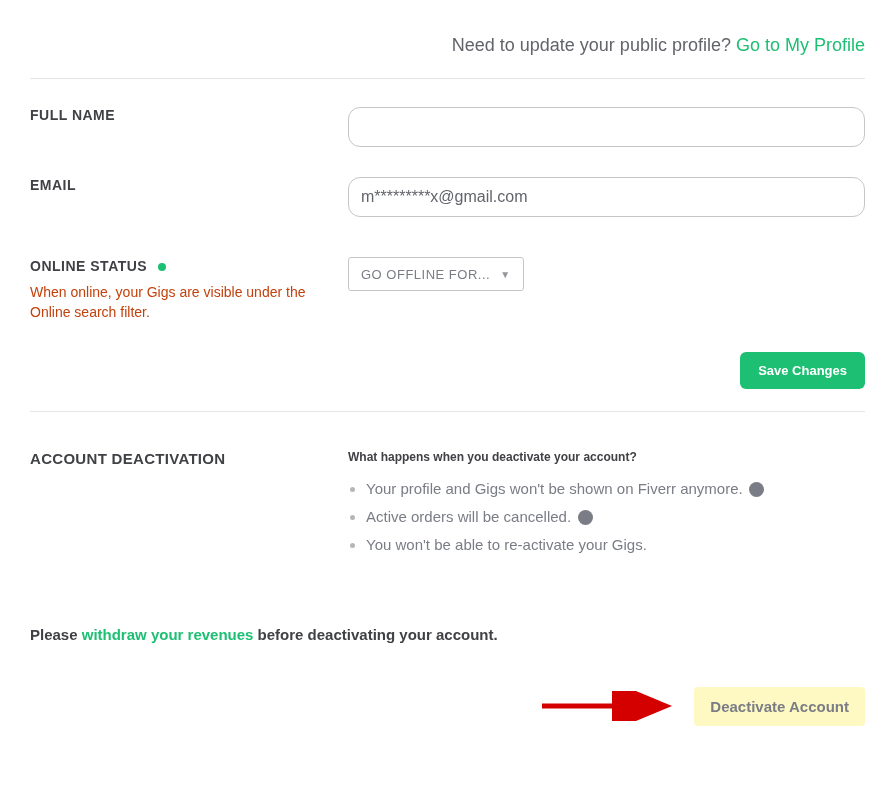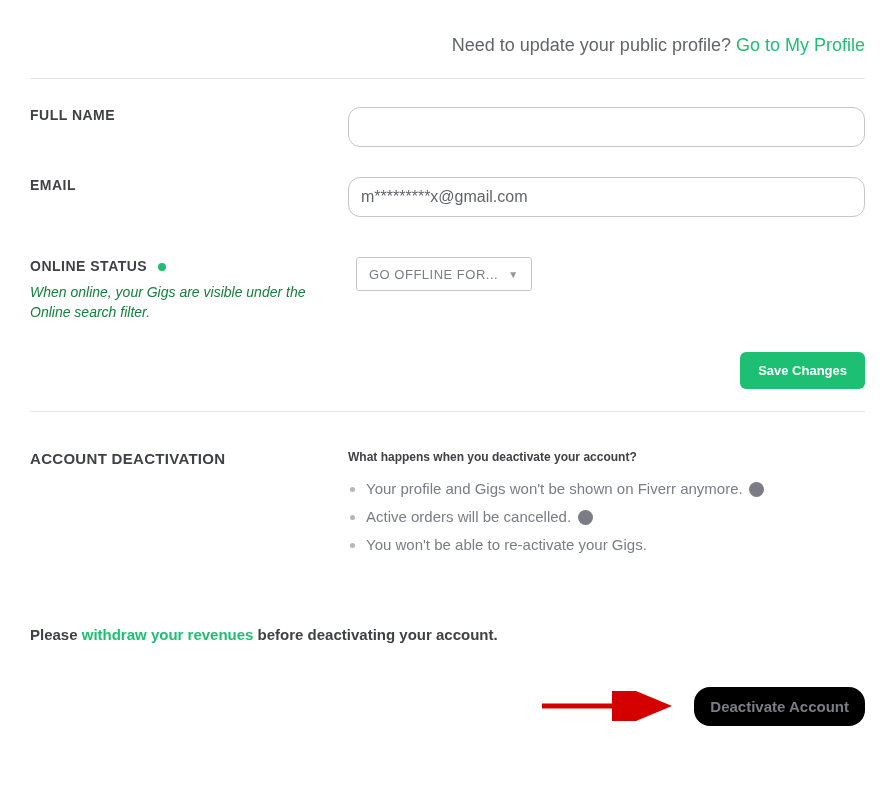--- a/index.html
+++ b/index.html
@@ -43,25 +43,24 @@
       flex: 1;
     }
     .field-label {
       font-size: 14px;
       font-weight: 700;
       letter-spacing: 0.5px;
       color: #404145;
     }
     .field-desc {
       font-size: 14px;
-      color: #15803d;
+      color: #c2410c;
       margin-top: 8px;
       line-height: 1.4;
       max-width: 280px;
-      font-style: italic;
     }
     .status-dot {
       display: inline-block;
       width: 8px;
       height: 8px;
       border-radius: 50%;
       background: #1dbf73;
       margin-left: 6px;
       vertical-align: middle;
     }
@@ -102,24 +101,24 @@
       background: #1dbf73;
       color: #fff;
       border: none;
       border-radius: 6px;
       padding: 11px 18px;
       font-size: 13px;
       font-weight: 700;
       cursor: pointer;
     }
     .btn-disabled {
-      background: #000000;
+      background: #fef9c3;
       color: #7a7d85;
       border: none;
-      border-radius: 16px;
+      border-radius: 4px;
       padding: 11px 16px;
       font-size: 15px;
       font-weight: 700;
       cursor: pointer;
     }
     .deact-section {
       padding-top: 38px;
       display: flex;
     }
     .deact-title {
@@ -206,21 +205,21 @@
 
     <div class="row">
       <div class="label-col">
         <div class="field-label">EMAIL</div>
       </div>
       <div class="input-col">
         <input type="text" class="text-input" value="m*********x@gmail.com" style="">
       </div>
     </div>
 
-    <div class="row" style="margin-top:40px;gap:8px;">
+    <div class="row" style="margin-top:40px;">
       <div class="label-col">
         <div>
           <span class="field-label">ONLINE STATUS</span>
           <span class="status-dot"></span>
         </div>
         <div class="field-desc">When online, your Gigs are visible under the Online search filter.</div>
       </div>
       <div class="input-col">
         <div class="select-input">
           <span>GO OFFLINE FOR...</span>

